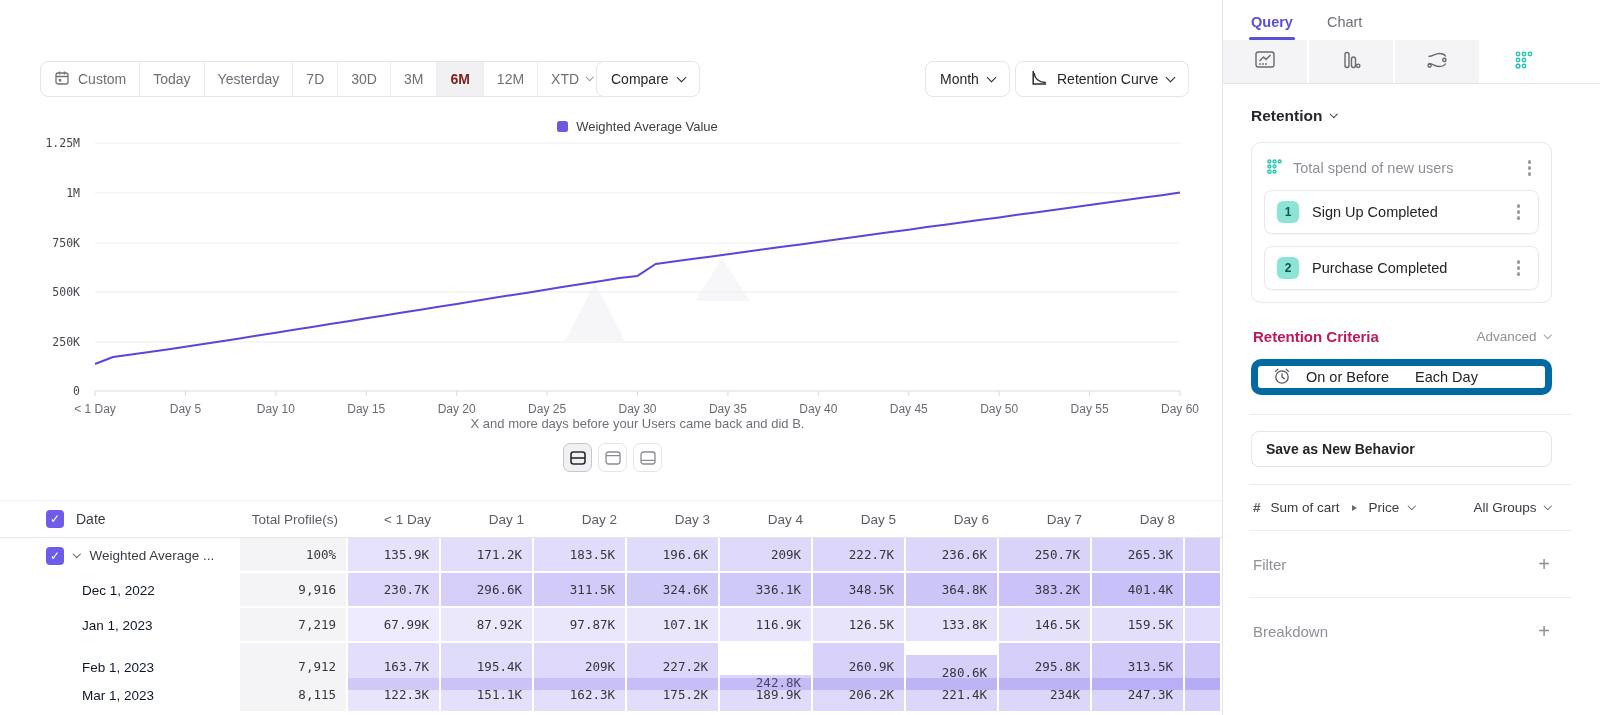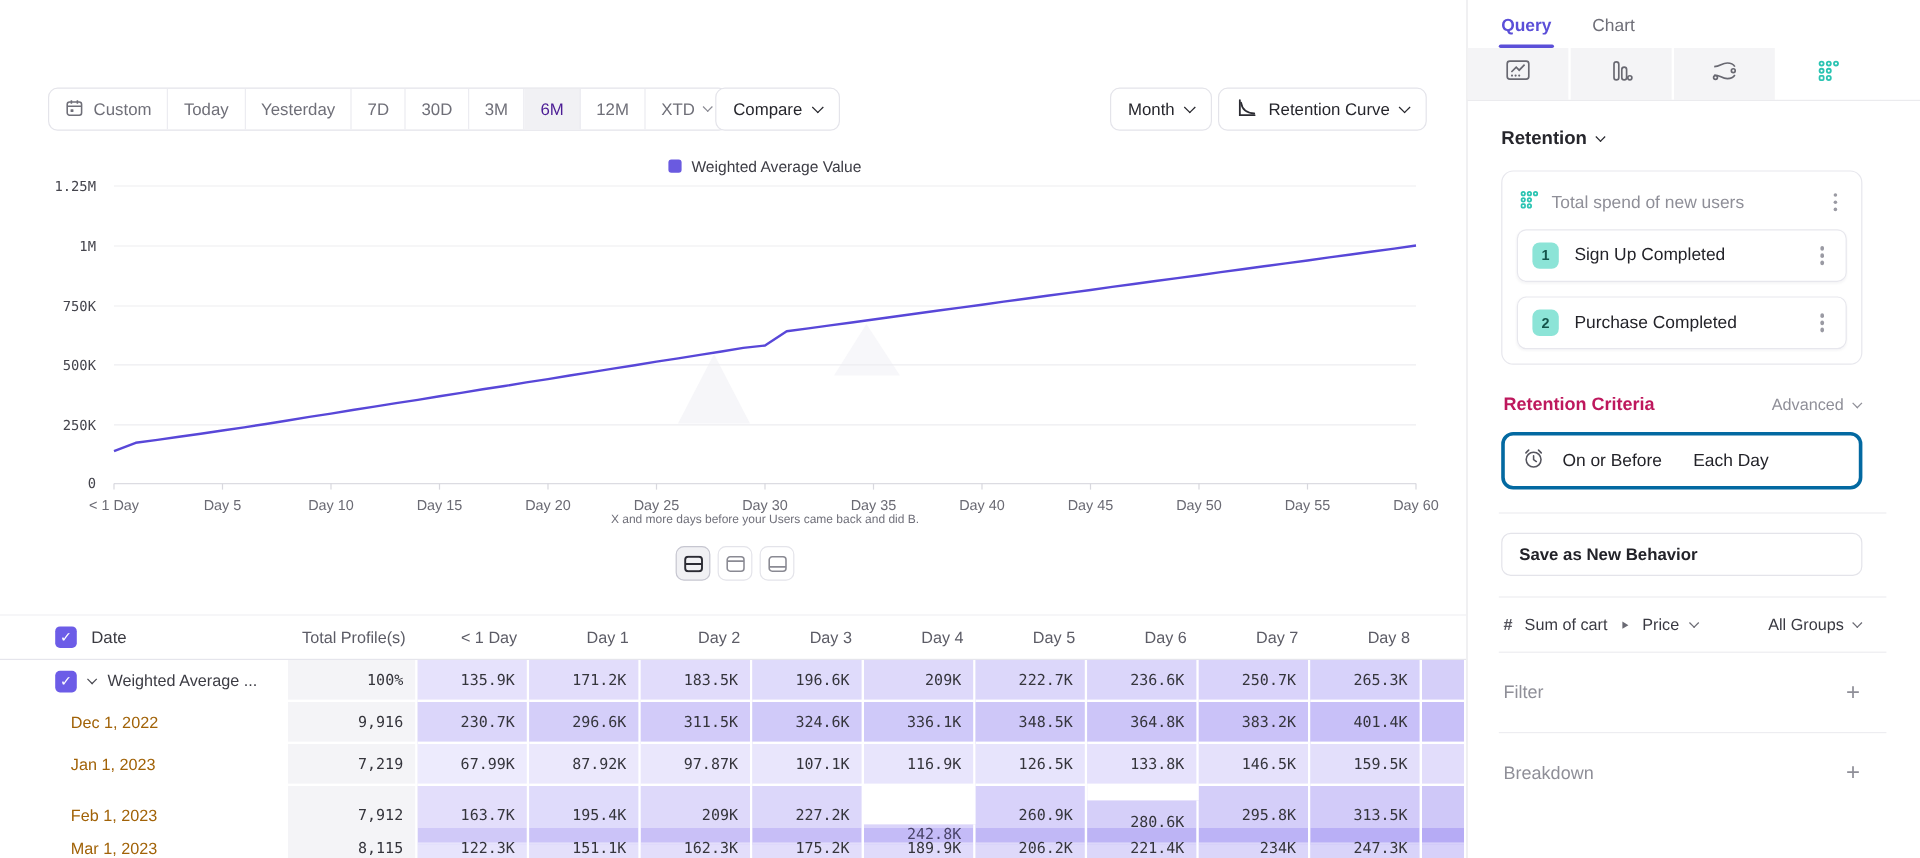--- a/index.html
+++ b/index.html
@@ -6,49 +6,49 @@
   html,body{width:1600px;height:715px;overflow:hidden}
   body{position:relative;background:#fff;font-family:"Liberation Sans",sans-serif;color:#2c2c33}
 
   
   .chev{display:inline-block;width:7px;height:7px;border-right:1.6px solid currentColor;border-bottom:1.6px solid currentColor;transform:rotate(45deg);margin-top:-4px}
   .chev.sm{width:5.5px;height:5.5px}
   .kebab{width:3.5px;height:3.5px;border-radius:50%;background:#9a9aa3;box-shadow:0 6px 0 #9a9aa3,0 -6px 0 #9a9aa3;margin:0 6px}
   .divider{border:none;border-top:1px solid #ededf1}
 
   
-  #main{position:absolute;left:0;top:18px;width:1222px;height:643px;background:#fff}
+  #main{position:absolute;left:0;top:6px;width:1222px;height:643px;background:#fff}
 
   
   .seg{position:absolute;left:40px;top:55px;height:36px;display:flex;align-items:stretch;border:1px solid #e4e4ea;border-radius:8px;overflow:hidden;background:#fff}
   .seg-item{display:flex;align-items:center;gap:8px;padding:0 13px;font-size:14px;color:#6f6f78;border-right:1px solid #ececf1;cursor:pointer;white-space:nowrap}
   .seg-item:last-child{border-right:none}
-  .seg-item.active{background:#f1f1f4;color:#4c1d95;font-weight:normal}
+  .seg-item.active{background:#f1f1f4;color:#7f1d1d;font-weight:bold}
   .btn{position:absolute;top:55px;height:36px;display:flex;align-items:center;gap:9px;border:1px solid #e4e4ea;border-radius:8px;background:#fff;padding:0 14px;font-size:14px;color:#26262c;cursor:pointer;white-space:nowrap}
   #compare-btn{left:596px}
   #month-btn{left:925px}
   #charttype-btn{left:1015px}
 
   
   #legend{position:absolute;left:95px;top:113px;width:1085px;display:flex;justify-content:center;align-items:center;gap:8px;font-size:13px;color:#3d3d45}
   #legend .swatch{width:11px;height:11px;border-radius:2.5px}
   #chart-svg{position:absolute;left:0;top:110px}
-  #chart-note{position:absolute;left:95px;top:410px;width:1085px;text-align:center;font-size:10px;color:#70707a}
+  #chart-note{position:absolute;left:95px;top:410px;width:1085px;text-align:center;font-size:13px;color:#70707a}
   #view-toggles{position:absolute;left:563px;top:437px;display:flex;gap:6px}
   .toggle{width:29px;height:29px;border:1px solid #e4e4ea;border-radius:7px;background:#fff;display:flex;align-items:center;justify-content:center;cursor:pointer}
   .toggle.active{background:#f1f1f4;border-color:#c6c6d0}
 
   
   #table{position:absolute;left:0;top:494px;width:1222px}
   .tgrid{display:grid;grid-template-columns:240px 108px repeat(9,93px) 1fr}
   #thead{height:38px;align-items:center;border-top:1px solid #f1f1f4;border-bottom:1px solid #e5e5ec;font-size:13.5px;color:#5c5c66}
   .th{text-align:right;padding-right:10px}
   .th-date{display:flex;align-items:center;gap:12px;padding-left:46px;color:#3a3a41;font-size:14px}
   .trow{height:35px}
-  .lbl{display:flex;align-items:center;gap:10px;font-size:13.5px;color:#a16207;padding-left:59px}
+  .lbl{display:flex;align-items:center;gap:10px;font-size:13.5px;color:#0f172a;padding-left:82px}
   .lbl.sum{padding-left:46px;color:#3c3c44}
   .cell{display:flex;align-items:center;justify-content:flex-end;padding-right:10px;font-family:"DejaVu Sans Mono",monospace;font-size:12.5px;color:#35353c;border-right:2px solid #fff;border-bottom:2px solid #fff}
   .cell.total{background:#f4f4f7}
   .cbx{width:18px;height:18px;border-radius:4px;background:#6C5CE7;color:#fff;display:flex;align-items:center;justify-content:center;font-size:12px;flex:none;cursor:pointer}
   .rowchev{color:#4a4a52}
 
   
   #panel{position:absolute;left:1222px;top:0;width:378px;height:715px;border-left:1px solid #e6e6ea;background:#fff}
   #ptabs{display:flex;gap:34px;padding:14px 0 0 28px;font-size:14.5px}
   .ptab{padding-bottom:10px;color:#6f6f78;position:relative;cursor:pointer}
@@ -62,21 +62,21 @@
   #rtitle{display:flex;align-items:center;gap:9px;font-size:15.5px;font-weight:bold;color:#26262c;margin:7px 0 17px}
   .bcard{border:1px solid #e7e7ed;border-radius:10px;padding:13px 12px 12px}
   .bhead{display:flex;align-items:center;gap:10px;color:#8f8f98;font-size:14.5px;padding:2px 2px 0}
   .event{display:flex;align-items:center;gap:13px;border:1px solid #e7e7ed;border-radius:8px;height:44px;padding:0 12px;margin-top:12px;box-shadow:0 1px 2px rgba(30,30,40,.04);cursor:pointer}
   .badge{width:22px;height:22px;border-radius:6px;background:#8CE4D7;color:#14544b;font-size:12px;font-weight:bold;display:flex;align-items:center;justify-content:center;flex:none}
   .event .elabel{font-size:14.5px;color:#232329}
   .mla{margin-left:auto}
   #criteria-row{display:flex;justify-content:space-between;align-items:center;margin:25px 2px 14px}
   #criteria-row .cl{font-size:15px;font-weight:bold;color:#be185d}
   #criteria-row .cr{display:flex;align-items:center;gap:8px;font-size:13.5px;color:#8f8f98;cursor:pointer}
-  #timing-card{border:3px solid #0369a1;border-radius:10px;height:48px;display:flex;align-items:center;gap:14px;padding:0 14px;font-size:14.5px;color:#232329;cursor:pointer}
+  #timing-card{border:7px solid #0369a1;border-radius:10px;height:36px;display:flex;align-items:center;gap:14px;padding:0 14px;font-size:14.5px;color:#232329;cursor:pointer}
   #timing-card .tv{margin-left:12px}
   #save-btn{margin:16px 0 0;border:1px solid #e4e4ea;border-radius:8px;height:36px;display:flex;align-items:center;padding:0 14px;font-size:14px;font-weight:bold;color:#232329;background:#fff;width:100%;cursor:pointer}
   #measure-row{display:flex;align-items:center;gap:10px;font-size:13.5px;color:#3a3a42;padding:15px 2px}
   #measure-row .hash{color:#55555e;font-weight:bold}
   .tri{display:inline-block;width:0;height:0;border-left:5px solid #6a6a73;border-top:3.5px solid transparent;border-bottom:3.5px solid transparent;margin:0 2px}
   .addrow{display:flex;justify-content:space-between;align-items:center;color:#8f8f98;font-size:15px;padding:23px 2px;cursor:pointer}
   .plus{font-size:20px;font-weight:normal;color:#8f8f98;line-height:1}
 </style>
 </head>
 <body>

